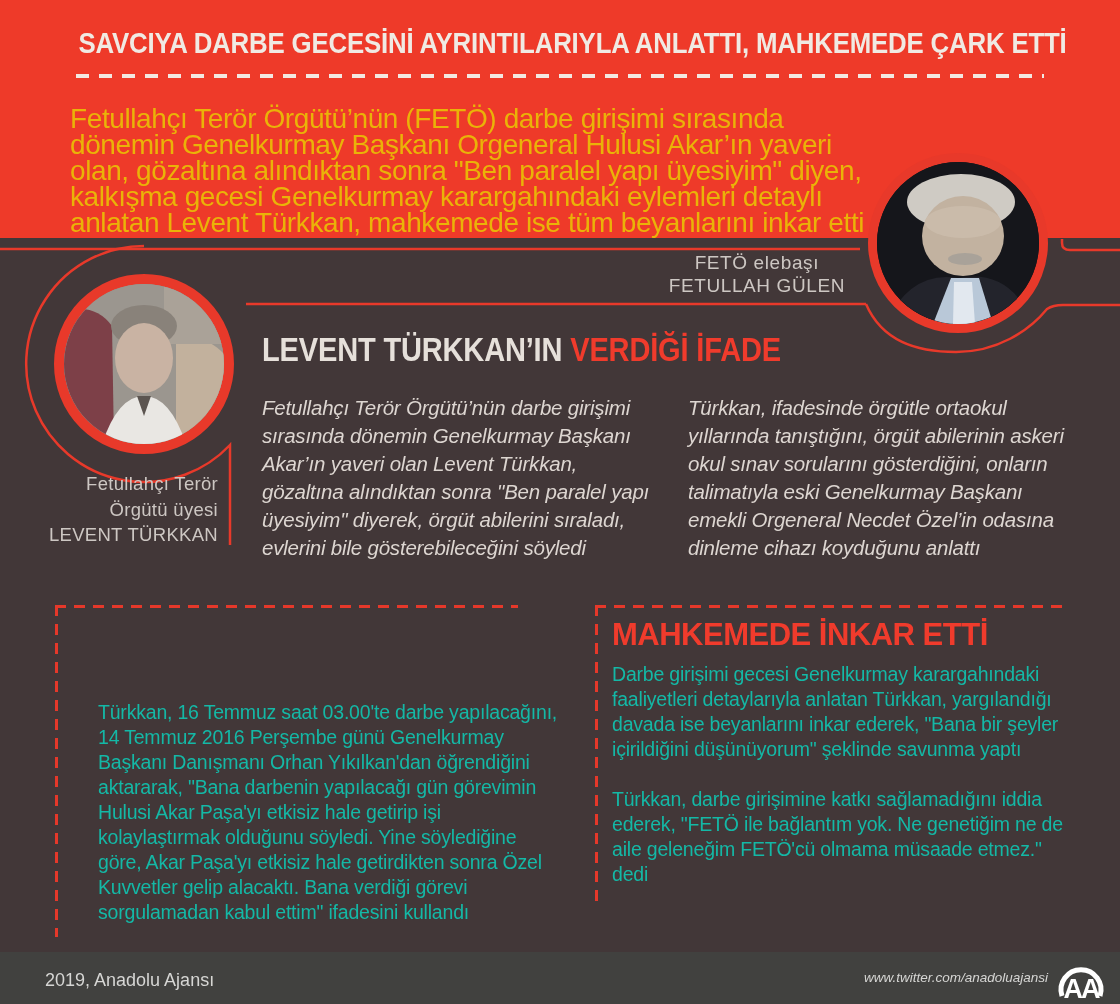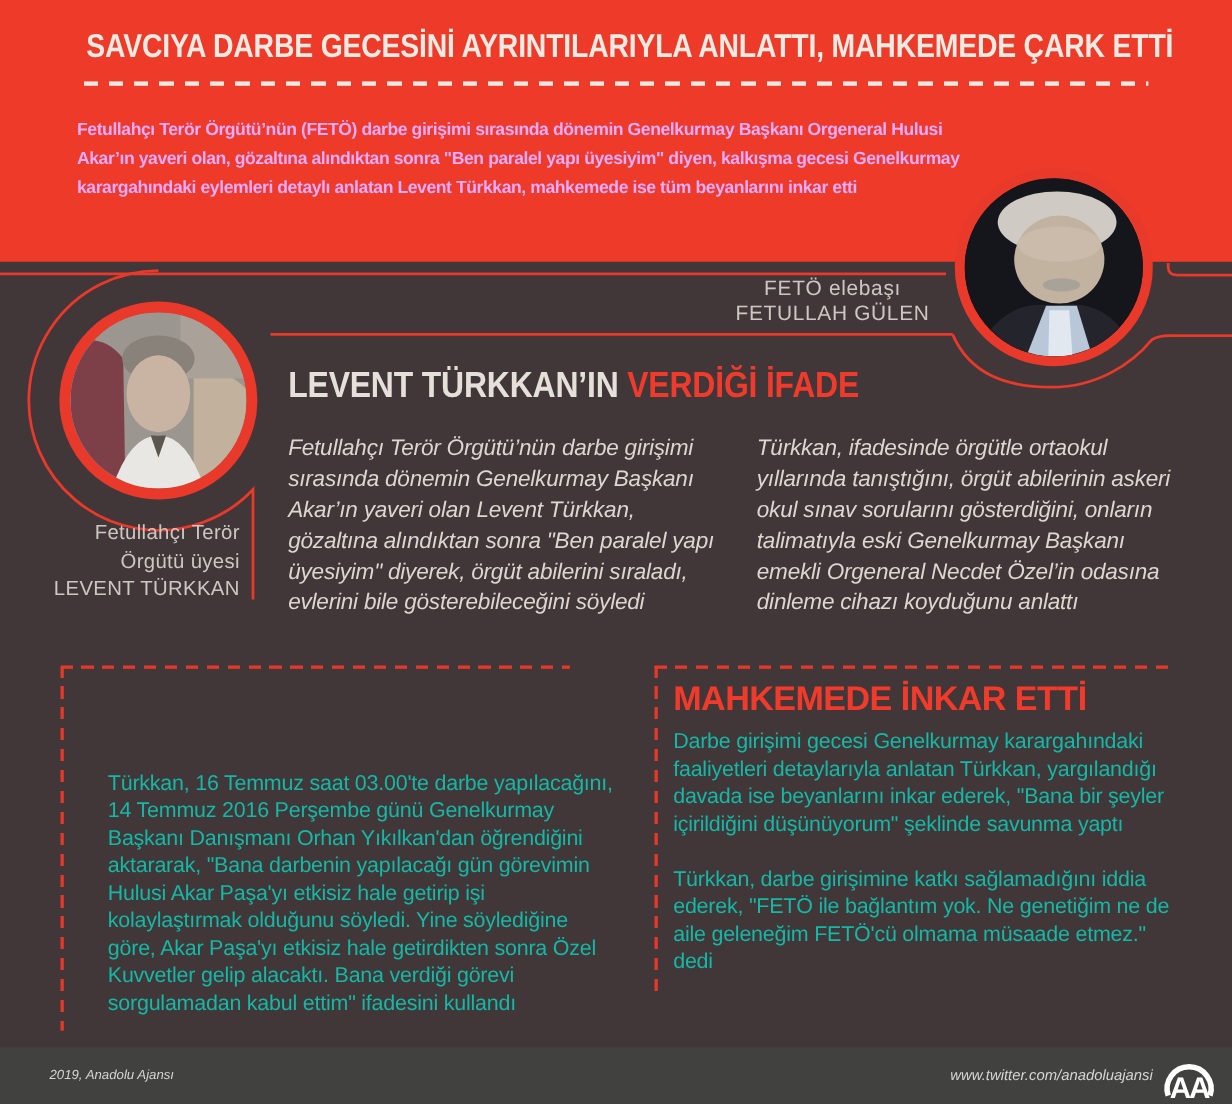--- a/index.html
+++ b/index.html
@@ -14,21 +14,21 @@
     position:absolute;left:0;right:0;top:26px;text-align:center;white-space:nowrap;
     font-size:30px;font-weight:800;letter-spacing:-0.2px;color:#f0eae3;
     transform:scaleX(0.86);
   }
   .banner-dash{
     position:absolute;left:76px;top:74px;width:968px;height:4px;
     background:repeating-linear-gradient(90deg,#f3e8e1 0 13px,rgba(0,0,0,0) 13px 23px);
   }
   .intro{
     position:absolute;left:70px;top:106px;width:820px;
-    font-size:16px;line-height:26px;letter-spacing:-0.4px;color:#f0abfc;font-weight:700;
+    font-size:28px;line-height:26px;letter-spacing:-0.4px;color:#eab308;font-weight:400;
   }
   
   .decor{position:absolute;left:0;top:0;pointer-events:none;}
   
   .photo-circle{position:absolute;border-radius:50%;overflow:hidden;box-sizing:border-box;}
   .gulen-photo{left:868px;top:153px;width:180px;height:180px;border:9px solid #e8392a;background:#14151a;}
   .turkkan-photo{left:54px;top:274px;width:180px;height:180px;border:10px solid #e8392a;background:#98928b;}
   .photo-circle svg{display:block;width:100%;height:100%;}
   
   .gulen-caption{
@@ -72,21 +72,21 @@
   .sec-body{
     position:absolute;font-size:19.5px;line-height:25px;letter-spacing:-0.2px;color:#14b8a6;
   }
   .sec1-body{left:70px;top:700px;width:462px;margin-left:28px;}
   .sec2-body{left:612px;top:662px;width:458px;}
   .sec-body p{margin:0 0 25px 0;}
   .sec-body p:last-child{margin-bottom:0;}
   
   .footer{position:absolute;left:0;top:952px;width:1120px;height:52px;background:#41413f;}
   .footer-left{
-    position:absolute;left:45px;top:18px;font-size:12px;font-style:italic;color:#d6d6d4;
+    position:absolute;left:45px;top:18px;font-size:18px;color:#d6d6d4;
   }
   .footer-right{
     position:absolute;right:72px;top:18px;font-size:13.5px;font-style:italic;color:#d6d6d4;
   }
   .aa-logo{position:absolute;right:13px;top:5px;width:52px;height:46px;}
 </style>
 </head>
 <body>
 
 <div class="page">

